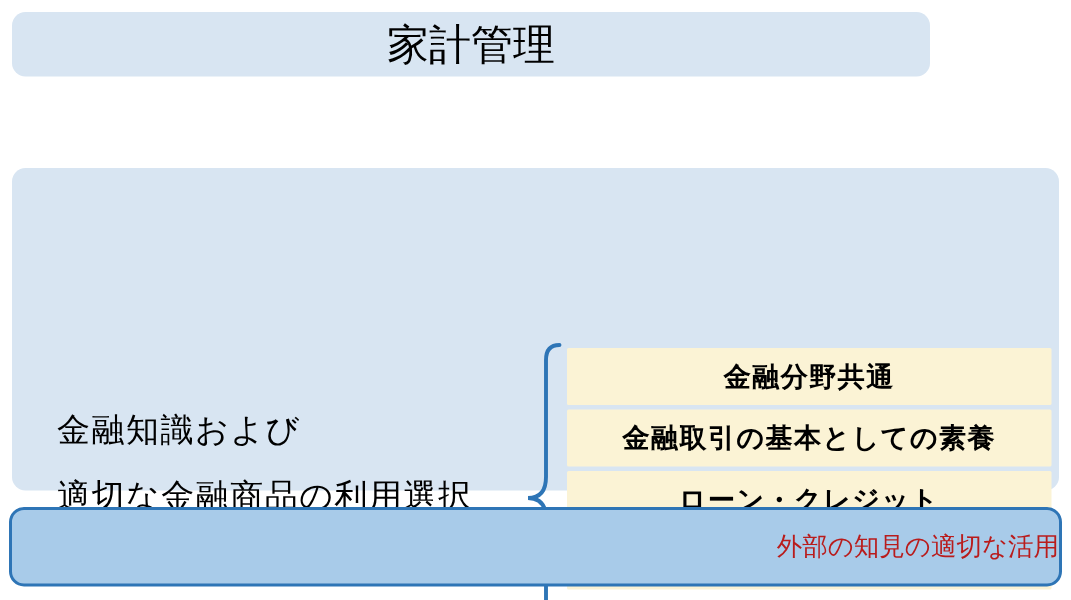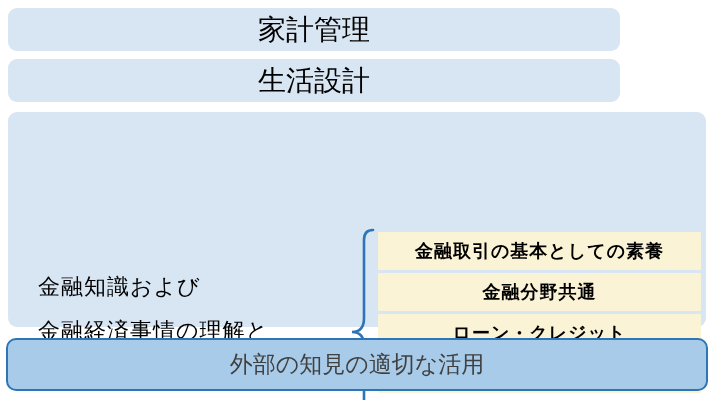--- a/index.html
+++ b/index.html
@@ -81,55 +81,51 @@
     position: absolute;
     left: 6px;
     top: 338px;
     width: 698px;
     height: 49px;
     background: #a8cbe9;
     border: 2px solid #2e75b6;
     border-radius: 10px;
     display: flex;
     align-items: center;
-    justify-content: center;
-    font-size: 23px;
-    color: #404040;
+    justify-content: flex-end;
+    font-size: 17px;
+    color: #b91c1c;
   }
 </style>
 </head>
 <body>
 
 <div class="canvas">
 
   <div class="bar bar-1">
     <span>家計管理</span>
   </div>
 
-  <div class="bar bar-2">
-    <span>生活設計</span>
-  </div>
 
   <div class="main-box">
     <div class="main-title">
       <div>金融知識および</div>
-      <div>金融経済事情の理解と</div>
       <div>適切な金融商品の利用選択</div>
     </div>
 
     <svg class="brace" viewBox="0 0 26 210" xmlns="http://www.w3.org/2000/svg">
       <path d="M24 3 Q15 3 15 13 L15 91 Q15 105 3 105 Q15 105 15 119 L15 197 Q15 207 24 207" fill="none" stroke="#2e75b6" stroke-width="2.6" stroke-linecap="round"></path>
     </svg>
 
     <div class="sub-list">
       <div class="sub-item">
-        <span>金融取引の基本としての素養</span>
+        <span>金融分野共通</span>
       </div>
       <div class="sub-item">
-        <span>金融分野共通</span>
+        <span>金融取引の基本としての素養</span>
       </div>
       <div class="sub-item">
         <span>ローン・クレジット</span>
       </div>
       <div class="sub-item">
         
       </div>
     </div>
   </div>
 

